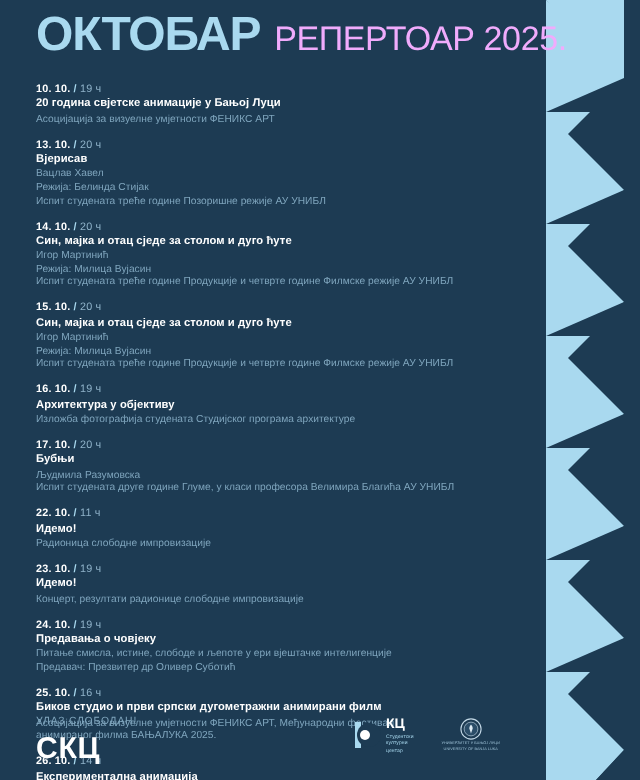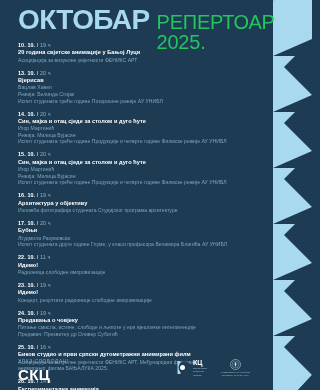--- a/index.html
+++ b/index.html
@@ -29,31 +29,31 @@
   
   .header {
     position:absolute;
     top:6px; left:18px;
     display:flex;
     align-items:baseline;
     gap:7px;
     z-index:3;
   }
   .title-main {
-    font-size:28px;
+    font-size:24px;
     font-weight:bold;
     letter-spacing:-0.6px;
     color:#a9d9ef;
     line-height:1;
   }
   .title-sub {
-    font-size:20px;
+    font-size:17px;
     font-weight:normal;
     letter-spacing:-0.2px;
-    color:#22c55e;
+    color:#f0abfc;
     line-height:1;
   }
   
   .events {
     position:absolute;
     top:42px; left:18px;
     width:240px;
     z-index:3;
   }
   .event { margin-bottom:6.4px; }

